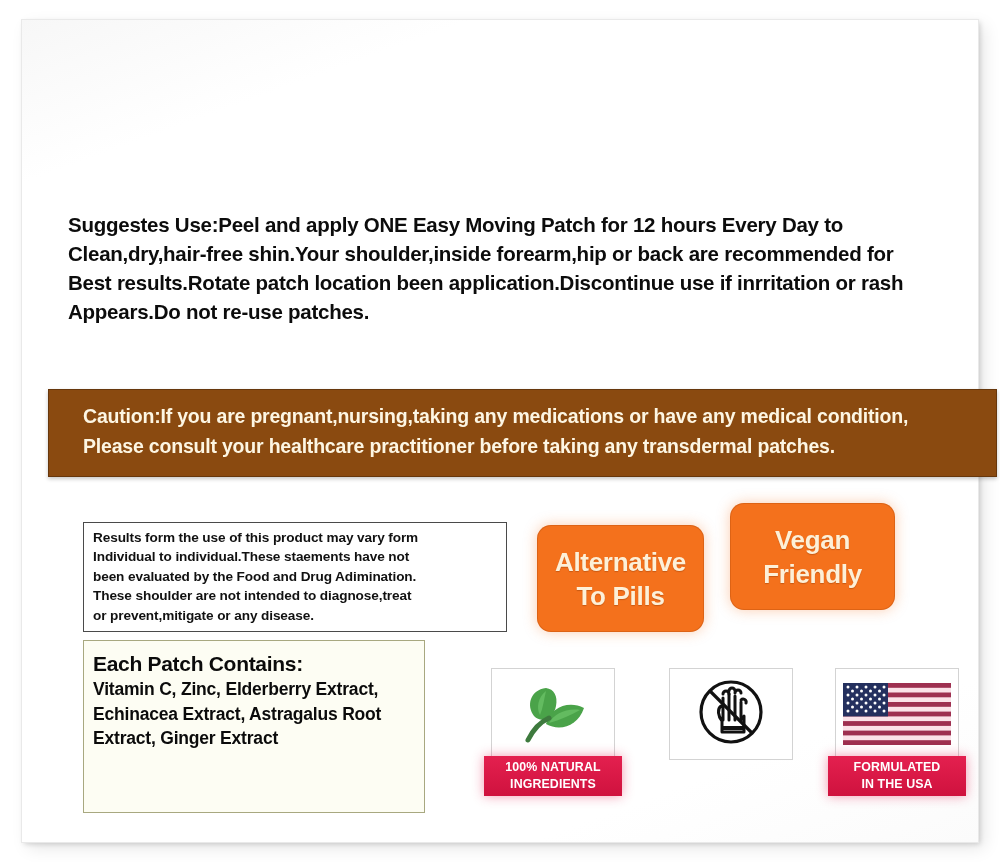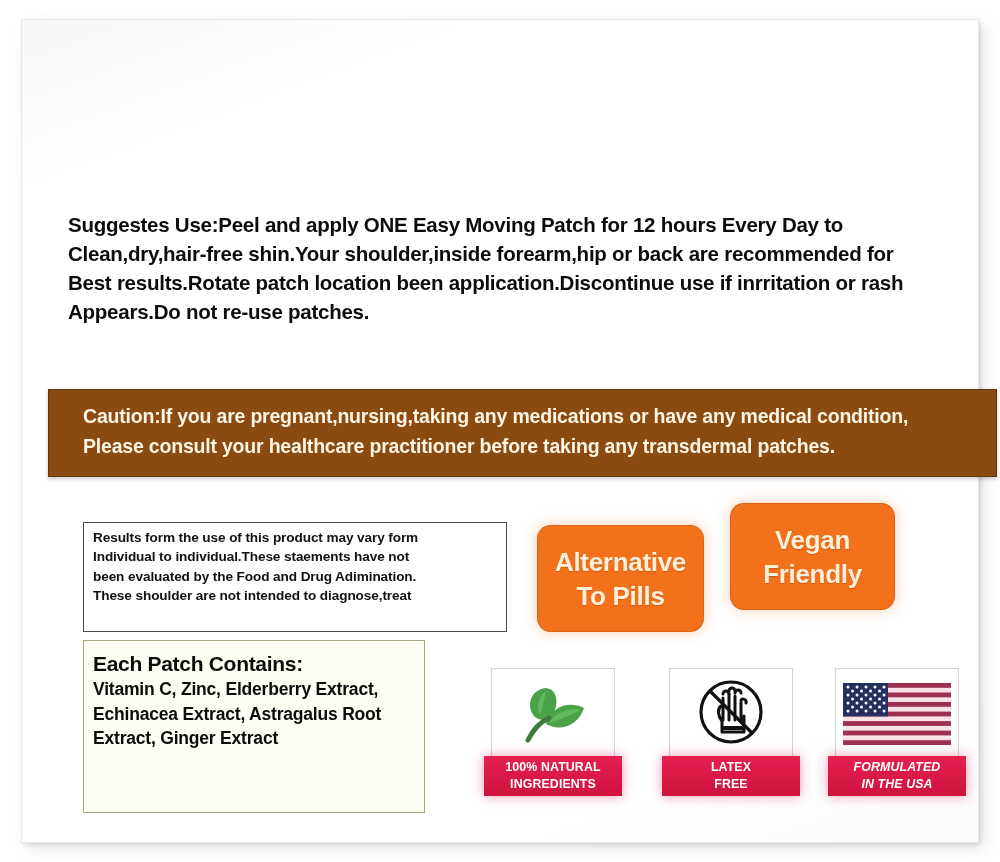--- a/index.html
+++ b/index.html
@@ -165,21 +165,21 @@
   .trust-banner .line {
     color: #ffffff;
     font-size: 12.4px;
     font-weight: bold;
     line-height: 17px;
     letter-spacing: 0.1px;
     white-space: nowrap;
   }
   #badge-natural { left: 462px; top: 648px; }
   #badge-latex   { left: 640px; top: 648px; }
-  #badge-usa     { left: 806px; top: 648px; font-style: italic; }
+  #badge-usa     { left: 806px; top: 648px; }
 
   .flag-wrap { width: 108px; height: 62px; }
 </style>
 </head>
 <body>
 
 <div id="label-card">
 
   <div id="suggested-use">
     <div class="line">Suggestes Use:Peel and apply ONE Easy Moving Patch for 12 hours Every Day to</div>
@@ -191,20 +191,21 @@
   <div id="caution-band">
     <div class="line">Caution:If you are pregnant,nursing,taking any medications or have any medical condition,</div>
     <div class="line">Please consult your healthcare practitioner before taking any transdermal patches.</div>
   </div>
 
   <div id="disclaimer-box">
     <div class="line">Results form the use of this product may vary form</div>
     <div class="line">Individual to individual.These staements have not</div>
     <div class="line">been evaluated by the Food and Drug Adimination.</div>
     <div class="line">These shoulder are not intended to diagnose,treat</div>
+    <div class="line">or prevent,mitigate or any disease.</div>
   </div>
 
   <div id="ingredients-box">
     <div id="ingredients-heading">Each Patch Contains:</div>
     <div class="line">Vitamin C, Zinc, Elderberry Extract,</div>
     <div class="line">Echinacea Extract, Astragalus Root</div>
     <div class="line">Extract, Ginger Extract</div>
   </div>
 
   <div class="pill-badge" id="badge-alternative">
@@ -241,24 +242,20 @@
         <svg width="72" height="72" viewBox="0 0 72 72">
           <circle cx="36" cy="36" r="30" fill="none" stroke="#111" stroke-width="3.2"></circle>
           <path d="M28 22 L28 44 M34 18 L34 44 M40 20 L40 44 M46 26 L46 44
                    M26 30 C22 33 23 40 27 45 L27 56 L49 56 L49 40" fill="none" stroke="#111" stroke-width="3" stroke-linecap="round" stroke-linejoin="round"></path>
           <path d="M28 18 a3 3 0 0 1 6 0 M34 15 a3 3 0 0 1 6 0 M40 17 a3 3 0 0 1 6 0
                    M46 24 a3 3 0 0 1 5 3" fill="none" stroke="#111" stroke-width="3" stroke-linecap="round"></path>
           <rect x="27" y="50" width="22" height="4" fill="#111"></rect>
           <line x1="15" y1="15" x2="57" y2="57" stroke="#111" stroke-width="3.2"></line>
         </svg>
       </span>
-    </div>
-    <div class="trust-banner">
-      <div class="line">LATEX</div>
-      <div class="line">FREE</div>
     </div>
   </div>
 
   <div class="trust-badge" id="badge-usa">
     <div class="trust-card">
       <span class="flag-wrap">
         <svg width="108" height="62" viewBox="0 0 108 62">
           <rect width="108" height="62" fill="#fbe2e8"></rect>
           <g fill="#9e3050">
             <rect y="0" width="108" height="4.8"></rect>

